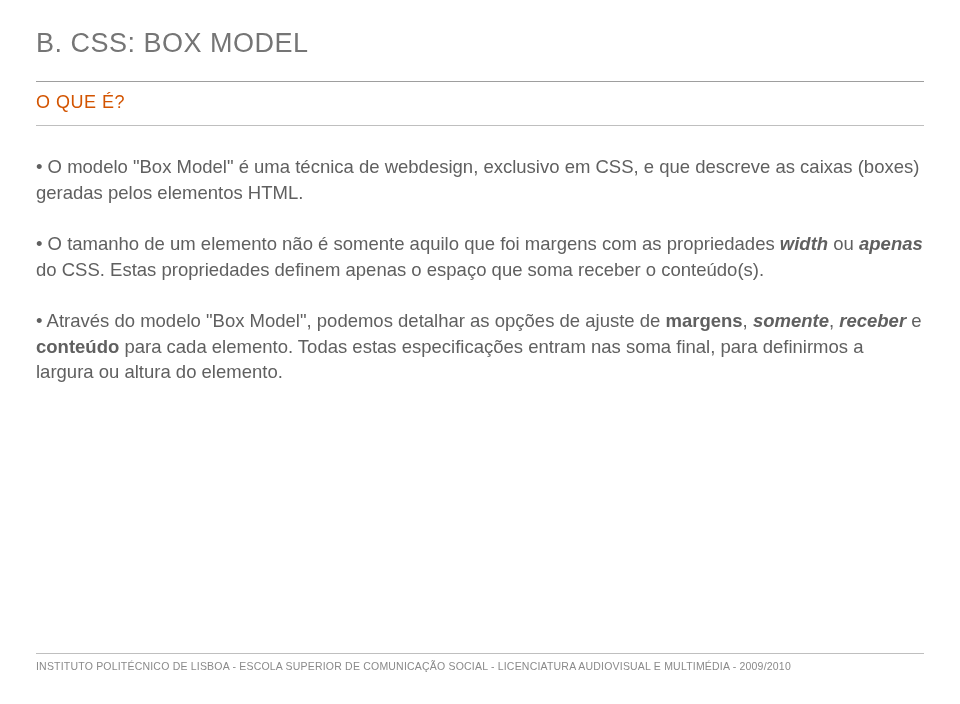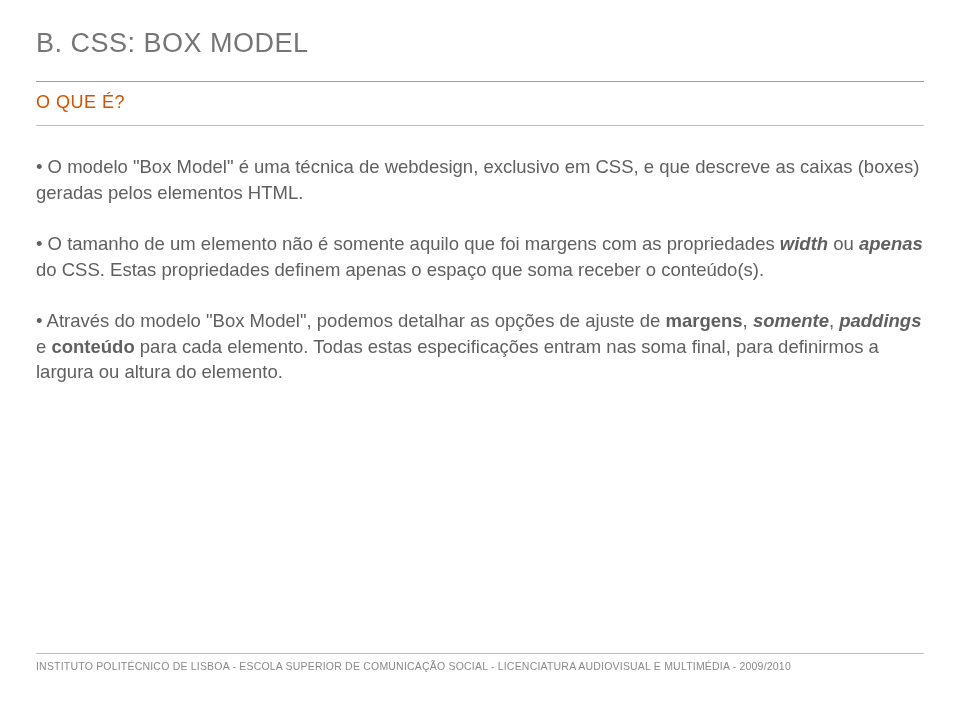--- a/index.html
+++ b/index.html
@@ -75,17 +75,17 @@
 
 <div class="paragraph">
   <span>• O modelo "Box Model" é uma técnica de webdesign, exclusivo em CSS, e que descreve as caixas (boxes) geradas pelos elementos HTML.</span>
 </div>
 
 <div class="paragraph">
   <span>• O tamanho de um elemento não é somente aquilo que foi margens com as propriedades </span><span class="bi">width</span><span> ou </span><span class="bi">apenas</span><span> do CSS. Estas propriedades definem apenas o espaço que soma receber o conteúdo(s).</span>
 </div>
 
 <div class="paragraph">
-  <span>• Através do modelo "Box Model", podemos detalhar as opções de ajuste de </span><span class="b">margens</span><span>, </span><span class="bi">somente</span><span>, </span><span class="bi">paddings</span><span> e </span><span class="b">conteúdo</span><span> para cada elemento. Todas estas especificações entram nas soma final, para definirmos a largura ou altura do elemento.</span>
+  <span>• Através do modelo "Box Model", podemos detalhar as opções de ajuste de </span><span class="b">margens</span><span>, </span><span class="bi">somente</span><span>, </span><span class="bi">receber</span><span> e </span><span class="b">conteúdo</span><span> para cada elemento. Todas estas especificações entram nas soma final, para definirmos a largura ou altura do elemento.</span>
 </div>
 
 <hr class="footer-rule">
 <div class="footer">INSTITUTO POLITÉCNICO DE LISBOA - ESCOLA SUPERIOR DE COMUNICAÇÃO SOCIAL - LICENCIATURA AUDIOVISUAL E MULTIMÉDIA - 2009/2010</div>
 
 </body></html>

